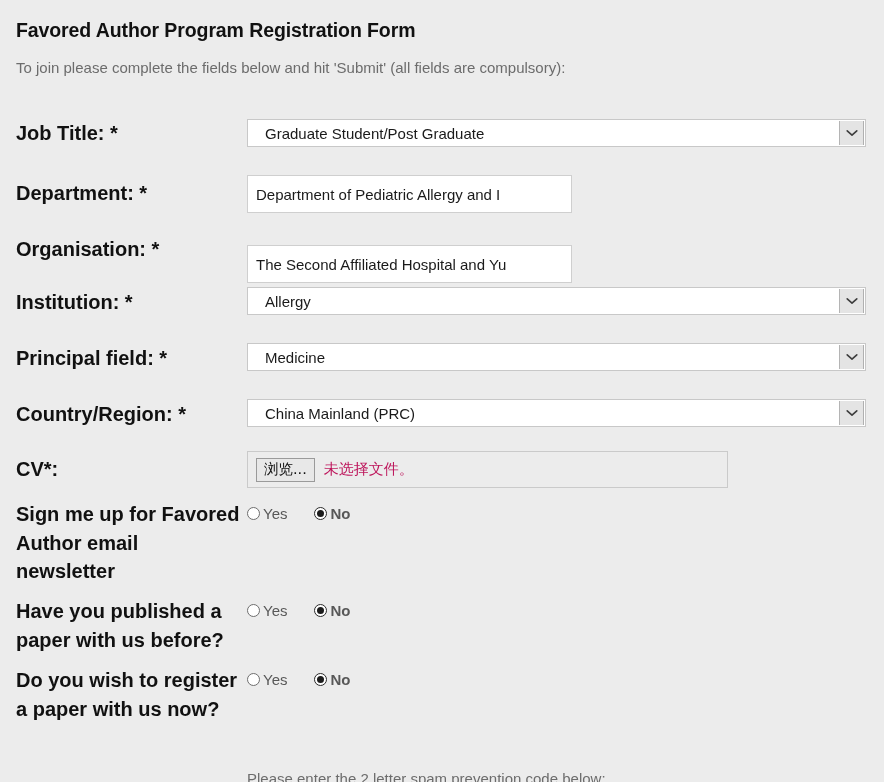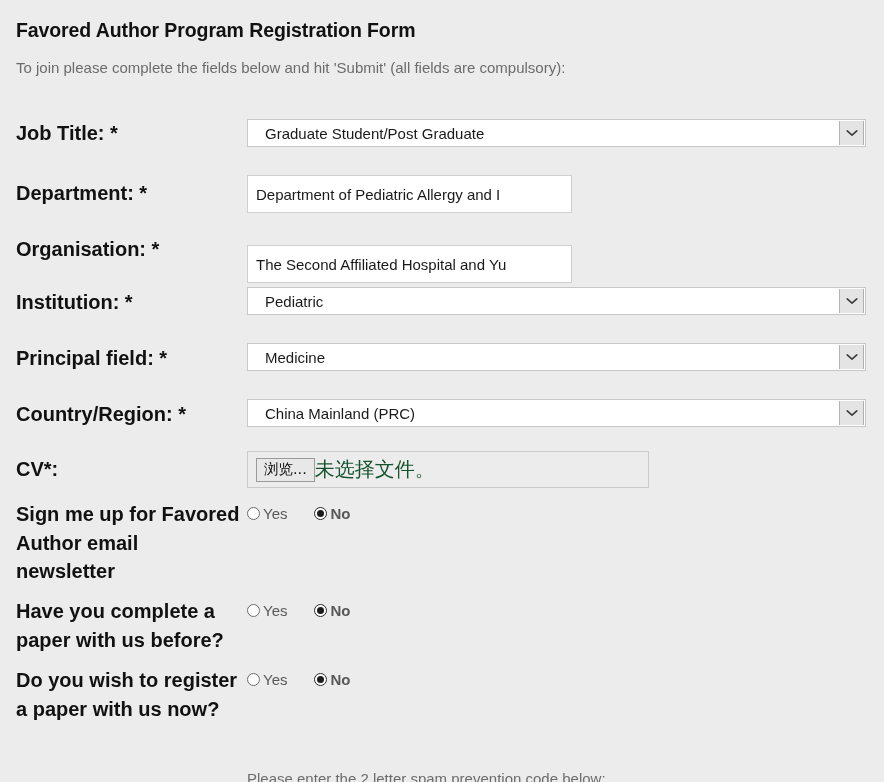--- a/index.html
+++ b/index.html
@@ -120,21 +120,21 @@
     color: #1a1a1a;
   }
   .text-input .val {
     padding-left: 8px;
     white-space: nowrap;
     overflow: hidden;
   }
 
   
   .file-box {
-    width: 402px;
+    width: 481px;
     height: 37px;
     border: 1px solid #cacaca;
     background: transparent;
     box-sizing: border-box;
     display: flex;
     align-items: center;
     padding-left: 8px;
     text-align: center;
   }
 
@@ -143,22 +143,23 @@
     border: 1px solid #9a9a9a;
     font-size: 14.5px;
     color: #111111;
     padding: 2px 7px 3px 7px;
     line-height: 17px;
     font-family: "DejaVu Sans", sans-serif;
     white-space: nowrap;
   }
 
   .file-status {
-    font-size: 20px;
-    color: #14532d;
+    font-size: 15px;
+    color: #be185d;
+    margin-left: 9px;
     font-family: "DejaVu Sans", sans-serif;
     white-space: nowrap;
   }
 
   
   .radio-group {
     display: flex;
     align-items: center;
     height: 20px;
   }
@@ -251,21 +252,21 @@
         <div class="text-input" title="The Second Affiliated Hospital and Yu">
           <span class="val">The Second Affiliated Hospital and Yu</span>
         </div>
       </div>
     </div>
 
     <div class="form-row" style="height:56px;">
       <div class="field-label" style="top:9px;">Institution: *</div>
       <div class="field-control" style="top:8px;">
         <div class="select-box">
-          <span class="select-value">Pediatric</span>
+          <span class="select-value">Allergy</span>
           <span class="select-arrow">
             <svg width="12" height="8" viewBox="0 0 12 8" aria-hidden="true">
               <path d="M1.2 1.8 L6 6.2 L10.8 1.8" fill="none" stroke="#3d3d3d" stroke-width="1.6" stroke-linecap="round" stroke-linejoin="round"></path>
             </svg>
           </span>
         </div>
       </div>
     </div>
 
     <div class="form-row" style="height:56px;">
@@ -316,21 +317,21 @@
           </label>
           <label class="radio-option second">
             <span class="radio-dot checked"></span>
             <span class="radio-label">No</span>
           </label>
         </div>
       </div>
     </div>
 
     <div class="form-row" style="height:69px;">
-      <div class="field-label" style="top:-3px;">Have you complete a paper with us before?</div>
+      <div class="field-label" style="top:-3px;">Have you published a paper with us before?</div>
       <div class="field-control" style="top:0px;">
         <div class="radio-group">
           <label class="radio-option">
             <span class="radio-dot"></span>
             <span class="radio-label">Yes</span>
           </label>
           <label class="radio-option second">
             <span class="radio-dot checked"></span>
             <span class="radio-label">No</span>
           </label>

